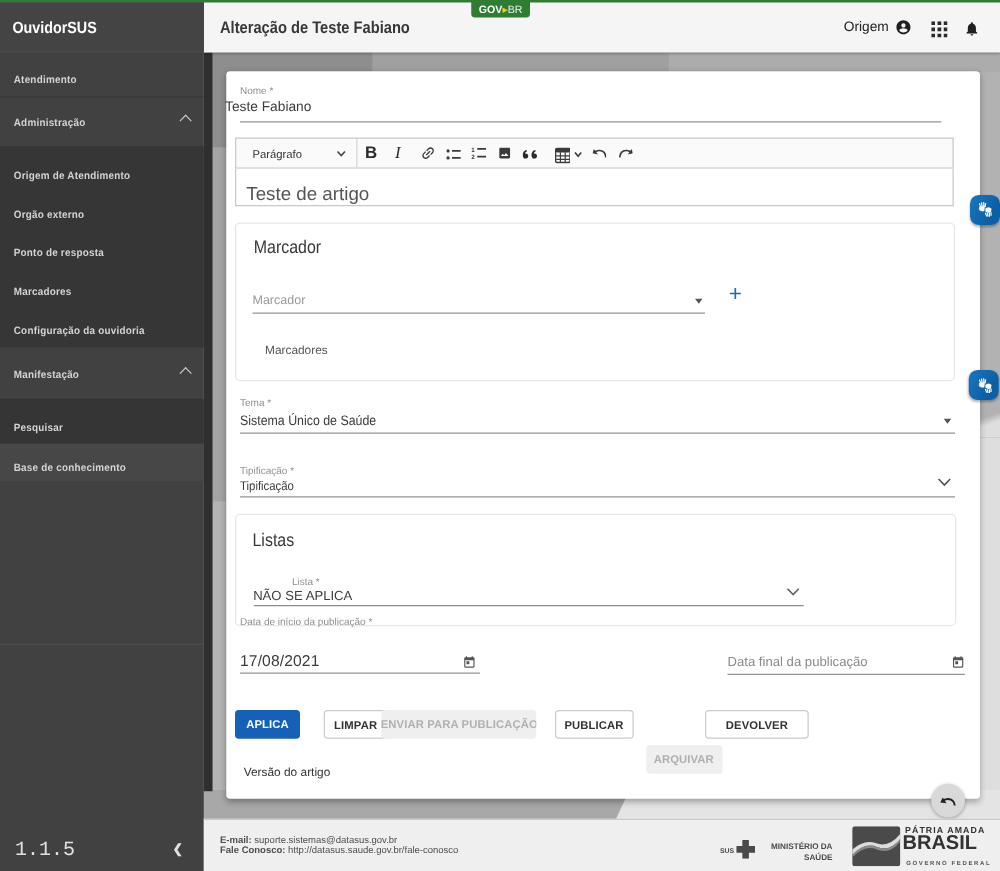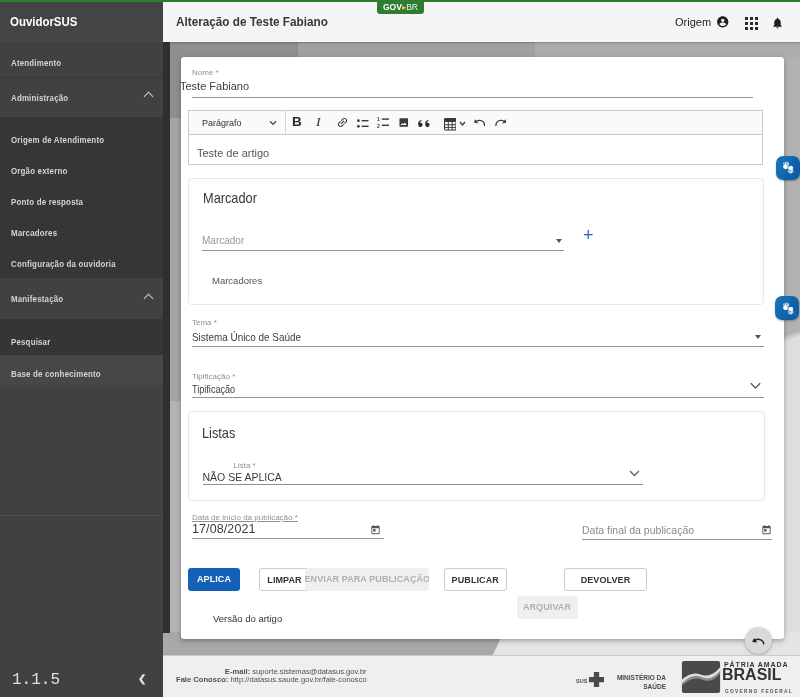--- a/index.html
+++ b/index.html
@@ -126,21 +126,21 @@
 <svg class="abs" style="left:473.5px;top:118.5px;" width="11.5" height="8" viewBox="0 0 11.5 8">
     <path d="M1 3.2 C2.8 1.4 7 0.4 9.3 2.9 C10.2 3.9 10.6 5.3 10.7 6.9" fill="none" stroke="#3a3a3a" stroke-width="1.3"></path>
     <path fill="#3a3a3a" d="M0 3.6 L4.4 4.5 L1.1 0.2 Z"></path>
   </svg>
 <svg class="abs" style="left:494.5px;top:118.5px;" width="11.5" height="8" viewBox="0 0 11.5 8">
     <path d="M10.5 3.2 C8.7 1.4 4.5 0.4 2.2 2.9 C1.3 3.9 0.9 5.3 0.8 6.9" fill="none" stroke="#3a3a3a" stroke-width="1.3"></path>
     <path fill="#3a3a3a" d="M11.5 3.6 L7.1 4.5 L10.4 0.2 Z"></path>
   </svg>
 
 <div class="abs" style="left:188px;top:135px;width:575px;height:30px;background:#fff;border:1px solid #c9c9c9;border-top:none;"></div>
-<div class="abs" style="left:197px;top:147px;font-size:11px;color:#555;">Teste de artigo</div>
+<div class="abs" style="left:197px;top:147px;font-size:15px;color:#555;">Teste de artigo</div>
 
 <div class="abs" style="left:188px;top:178px;width:576px;height:127px;border:1px solid #e7e7e7;border-radius:4px;"></div>
 <div class="abs hdr" style="left:203px;top:189.5px;">Marcador</div>
 <div class="abs" style="left:202px;top:235px;font-size:10px;color:#999;">Marcador</div>
 <div class="abs" style="left:202px;top:250px;width:362px;height:1px;background:#949494;"></div>
 <div class="abs caret" style="left:556px;top:239px;"></div>
 <div class="abs" style="left:583px;top:225px;font-size:18px;color:#2267bd;">+</div>
 <div class="abs" style="left:212px;top:275px;font-size:9.5px;color:#555;">Marcadores</div>
 
 <div class="abs lbl" style="left:192px;top:317.5px;">Tema *</div>
@@ -157,40 +157,40 @@
 
 <div class="abs" style="left:188px;top:411px;width:577px;height:90px;border:1px solid #e7e7e7;border-radius:4px;"></div>
 <div class="abs hdr" style="left:202px;top:424.5px;">Listas</div>
 <div class="abs lbl" style="left:202.5px;top:461px;margin-left:31px;">Lista *</div>
 <div class="abs val" style="left:202.5px;top:470.5px;font-size:10.5px;white-space:nowrap;">NÃO SE APLICA</div>
 <div class="abs" style="left:202.5px;top:484px;width:440.5px;height:1px;background:#8d8d8d;"></div>
 <svg class="abs" style="left:629px;top:469.5px;" width="11" height="7" viewBox="0 0 11 7">
     <path d="M1 1 L5.5 5.6 L10 1" stroke="#666" stroke-width="1.4" fill="none"></path>
   </svg>
 
-<div class="abs lbl" style="left:192px;top:513px;text-decoration:underline;">Data de início da publicação *</div>
+<div class="abs lbl" style="left:192px;top:493px;">Data de início da publicação *</div>
 <div class="abs val" style="left:192px;top:521.5px;font-size:12.5px;letter-spacing:.1px;">17/08/2021</div>
 <div class="abs" style="left:192px;top:538px;width:192px;height:1px;background:#949494;"></div>
 <svg class="abs cal" style="left:370px;top:524px;" width="11" height="12" viewBox="0 0 24 24">
     <path fill="#555" d="M19 3h-1V1h-2v2H8V1H6v2H5c-1.11 0-1.99.9-1.99 2L3 19c0 1.1.89 2 2 2h14c1.1 0 2-.9 2-2V5c0-1.1-.9-2-2-2zm0 16H5V8h14v11zM7 10h5v5H7v-5z"></path>
   </svg>
 <div class="abs val" style="left:582px;top:524px;color:#8a8a8a;font-size:10.5px;">Data final da publicação</div>
 <div class="abs" style="left:582px;top:539px;width:190px;height:1px;background:#949494;"></div>
 <svg class="abs cal" style="left:761px;top:524px;" width="11" height="12" viewBox="0 0 24 24">
     <path fill="#555" d="M19 3h-1V1h-2v2H8V1H6v2H5c-1.11 0-1.99.9-1.99 2L3 19c0 1.1.89 2 2 2h14c1.1 0 2-.9 2-2V5c0-1.1-.9-2-2-2zm0 16H5V8h14v11zM7 10h5v5H7v-5z"></path>
   </svg>
 
 <div class="abs btnb" style="left:188px;top:568px;width:52px;">APLICA</div>
 <div class="abs btnw" style="left:259px;top:568px;width:51px;">LIMPAR</div>
 <div class="abs btnd" style="left:304.5px;top:568px;width:124px;">ENVIAR PARA PUBLICAÇÃO</div>
 <div class="abs btnw" style="left:443.5px;top:568px;width:63.5px;">PUBLICAR</div>
 <div class="abs btnd" style="left:516.5px;top:596px;width:61px;">ARQUIVAR</div>
 <div class="abs btnw" style="left:564px;top:568px;width:83px;">DEVOLVER</div>
 
-<div class="abs" style="left:213px;top:613px;font-size:9.5px;color:#333;">Versão do artigo</div>
+<div class="abs" style="left:195px;top:613px;font-size:9.5px;color:#333;">Versão do artigo</div>
 
 <div class="abs" style="left:744.5px;top:627px;width:27px;height:27px;border-radius:50%;background:#d9d9d9;box-shadow:0 1px 3px rgba(0,0,0,.3);"></div>
 <svg class="abs" style="left:751.5px;top:637px;" width="13" height="9" viewBox="0 0 13 9">
     <path d="M1.8 4.2 C4 1.6 8.5 1.3 10.8 4.4 C11.3 5.2 11.7 6.2 11.8 7.4" fill="none" stroke="#222" stroke-width="1.5"></path>
     <path fill="#222" d="M0.2 4.9 L5.2 5.6 L2.2 0.9 Z"></path>
   </svg>
 
 <div class="abs vlib" style="left:775.5px;top:155.5px;width:24px;height:24px;"></div>
 <svg class="abs" style="left:779px;top:159px;" width="17" height="17" viewBox="0 0 32 32">
     <g fill="#fff" stroke="#fff">
@@ -204,21 +204,21 @@
 <svg class="abs" style="left:779px;top:300px;" width="17" height="17" viewBox="0 0 32 32">
     <g fill="#fff" stroke="#fff">
       <path d="M8.5 7 L10.5 12.5 M11.5 5.5 L12.8 12 M15 5 L15.3 12 M18 6.5 L17 12.5" stroke-width="1.8" fill="none"></path>
       <path d="M8.5 12 Q12.5 9.5 16.5 12.5 L15.5 18.5 Q11 19.5 8 16.5 Z" stroke-width="0.5"></path>
       <path d="M18 14.5 Q22.5 11.5 26.5 15 L25.5 20.5 Q20.5 22 17.5 19 Z" stroke-width="0.5"></path>
       <path d="M17.5 21 L19.5 26.5 M20.5 21.5 L21.5 27 M23.5 21.5 L23.8 27 M26 20.5 L26 25.5" stroke-width="1.8" fill="none"></path>
     </g>
   </svg>
 
 <div class="abs" style="left:163px;top:655px;width:637px;height:42px;background:#efefef;border-top:1px solid #c9c9c9;"></div>
-<div class="abs" style="left:176px;top:668px;font-size:7.6px;line-height:7.6px;color:#4f4f4f;text-align:right;"><b>E-mail:</b> suporte.sistemas@datasus.gov.br<br><b>Fale Conosco:</b> http://datasus.saude.gov.br/fale-conosco</div>
+<div class="abs" style="left:176px;top:668px;font-size:7.6px;line-height:7.6px;color:#4f4f4f;"><b>E-mail:</b> suporte.sistemas@datasus.gov.br<br><b>Fale Conosco:</b> http://datasus.saude.gov.br/fale-conosco</div>
 
 <div class="abs" style="left:576px;top:678px;font-size:5.5px;font-weight:bold;color:#4a4a4a;">SUS</div>
 <svg class="abs" style="left:589px;top:672px;" width="15" height="15" viewBox="0 0 16 16">
     <path fill="#4a4a4a" d="M5.2 0 H10.8 V5.2 H16 V10.8 H10.8 V16 H5.2 V10.8 H0 V5.2 H5.2 Z"></path>
   </svg>
 
 <div class="abs" style="left:616px;top:674px;width:50px;text-align:right;font-size:6.5px;font-weight:bold;color:#4a4a4a;line-height:8.5px;">MINISTÉRIO DA<br>SAÚDE</div>
 
 <svg class="abs" style="left:681px;top:661px;" width="40" height="32" viewBox="0 0 37 31">
     <rect x="0" y="0" width="37" height="31" rx="2" fill="#4a4a4a"></rect>

